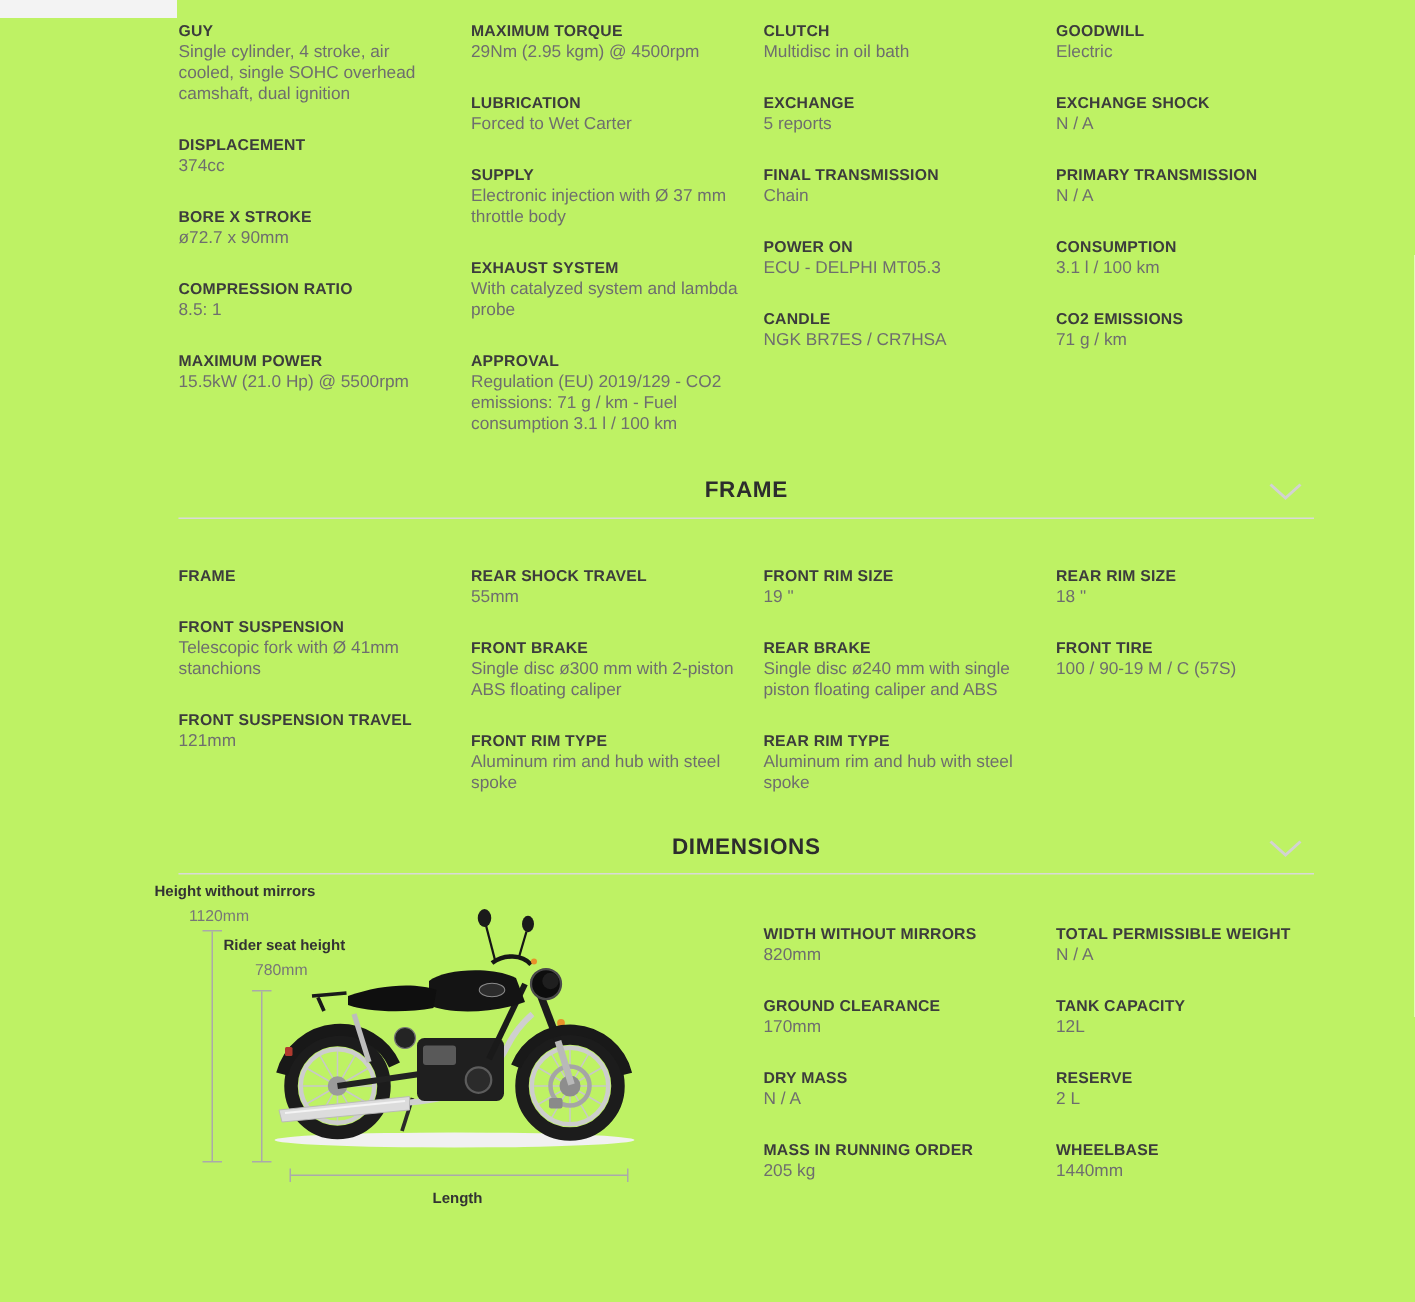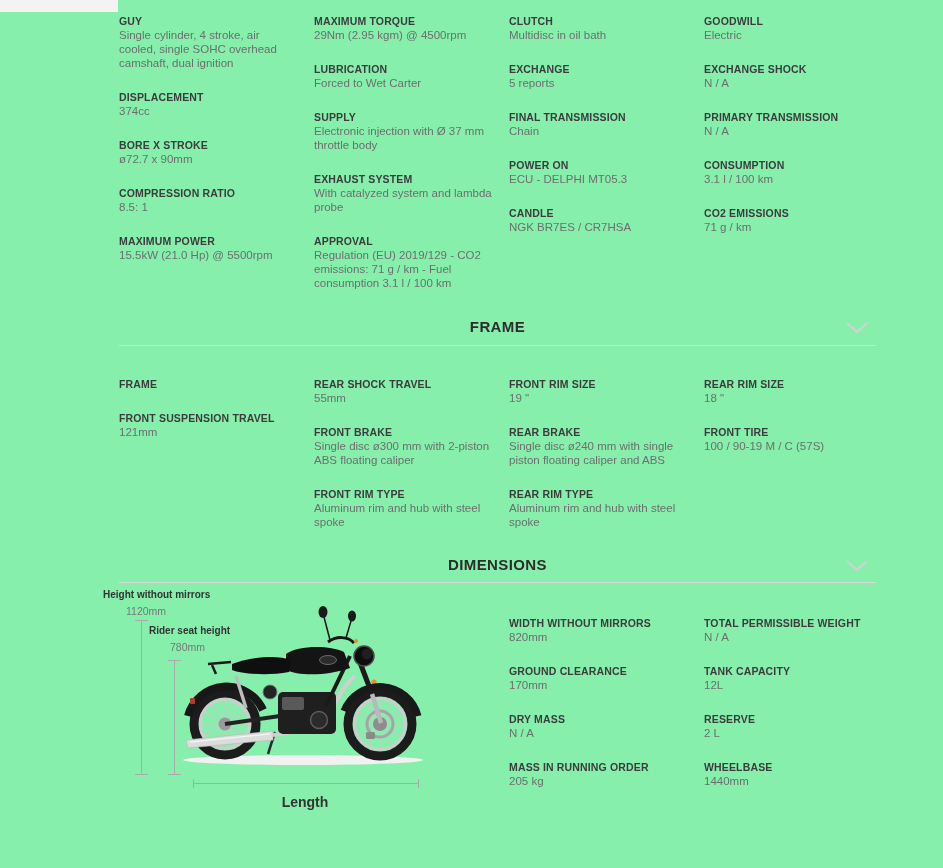--- a/index.html
+++ b/index.html
@@ -1,19 +1,19 @@
 <!DOCTYPE html>
 <html><head>
 <meta charset="utf-8">
 <style>
   html,body { margin:0; padding:0; background:#fff; }
   .page {
     position:relative;
     width:943px; height:868px;
-    background:#86efac;
+    background:#bef264;
     font-family:"Liberation Sans", sans-serif;
     overflow:hidden;
   }
   .top-strip { position:absolute; left:0; top:0; width:118px; height:12px; background:#f3f3f3; }
 
   .content { margin-left:119px; width:757px; }
 
   .specs-grid { display:grid; grid-template-columns:repeat(4,195px); }
   .engine-grid { padding-top:14px; }
   .frame-grid { padding-top:31px; }
@@ -39,21 +39,21 @@
 
   .dims-section { position:relative; height:229px; }
 
   .figure { position:absolute; left:-19px; top:6px; width:420px; height:222px; }
   .fig-label { position:absolute; font-size:10px; font-weight:700; color:#333; white-space:nowrap; }
   .fig-value { position:absolute; font-size:10.5px; color:#777; white-space:nowrap; }
   .meas-v { position:absolute; width:13px; border-top:1px solid #aaa; border-bottom:1px solid #aaa; }
   .meas-v::before { content:""; position:absolute; left:6px; top:0; bottom:0; width:1px; background:#aaa; }
   .meas-h { position:absolute; height:9px; border-left:1px solid #aaa; border-right:1px solid #aaa; }
   .meas-h::before { content:""; position:absolute; top:4px; left:0; right:0; height:1px; background:#aaa; }
-  .length-label { position:absolute; left:93px; top:205px; width:224px; text-align:center; font-size:14px; font-weight:700; color:#333; }
+  .length-label { position:absolute; left:93px; top:205px; width:224px; text-align:center; font-size:10px; font-weight:700; color:#333; }
   .bike { position:absolute; left:78px; top:5px; width:255px; height:192px; }
 </style>
 </head>
 <body>
 
 <div class="page">
   <div class="top-strip"></div>
   <div class="content">
 
     <div class="specs-grid engine-grid">
@@ -153,20 +153,24 @@
         <svg width="22" height="12" viewBox="0 0 22 12">
             <polyline points="1,1 11,10 21,1" fill="none" stroke="#d2d2d2" stroke-width="2"></polyline>
           </svg>
       </span>
     </div>
 
     <div class="specs-grid frame-grid">
       <div>
         <div class="item">
           <div class="label">FRAME</div>
+        </div>
+        <div class="item">
+          <div class="label">FRONT SUSPENSION</div>
+          <div class="value">Telescopic fork with Ø 41mm stanchions</div>
         </div>
         <div class="item">
           <div class="label">FRONT SUSPENSION TRAVEL</div>
           <div class="value">121mm</div>
         </div>
       </div>
       <div>
         <div class="item">
           <div class="label">REAR SHOCK TRAVEL</div>
           <div class="value">55mm</div>

